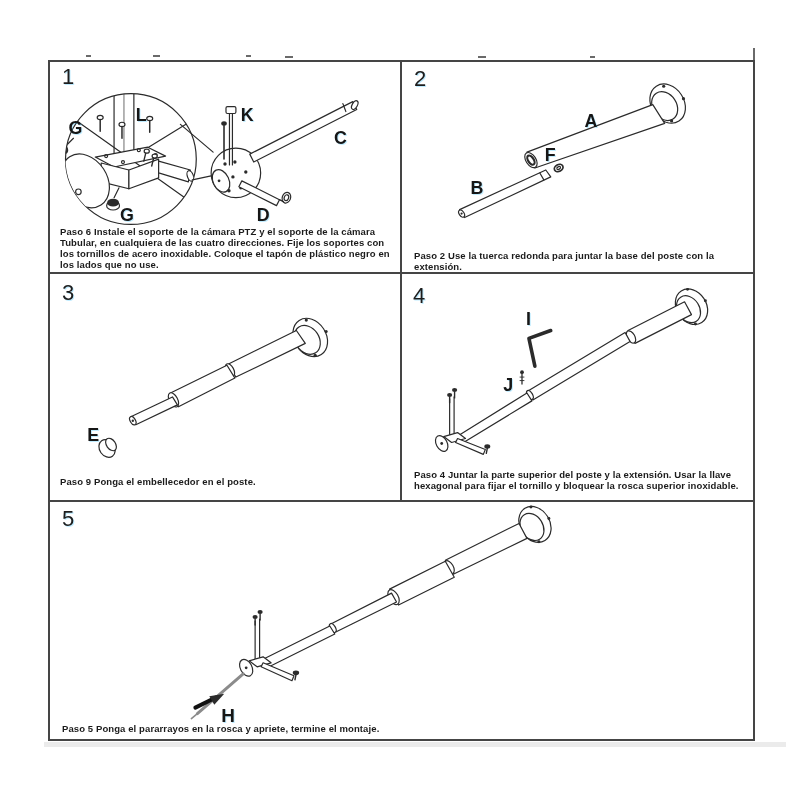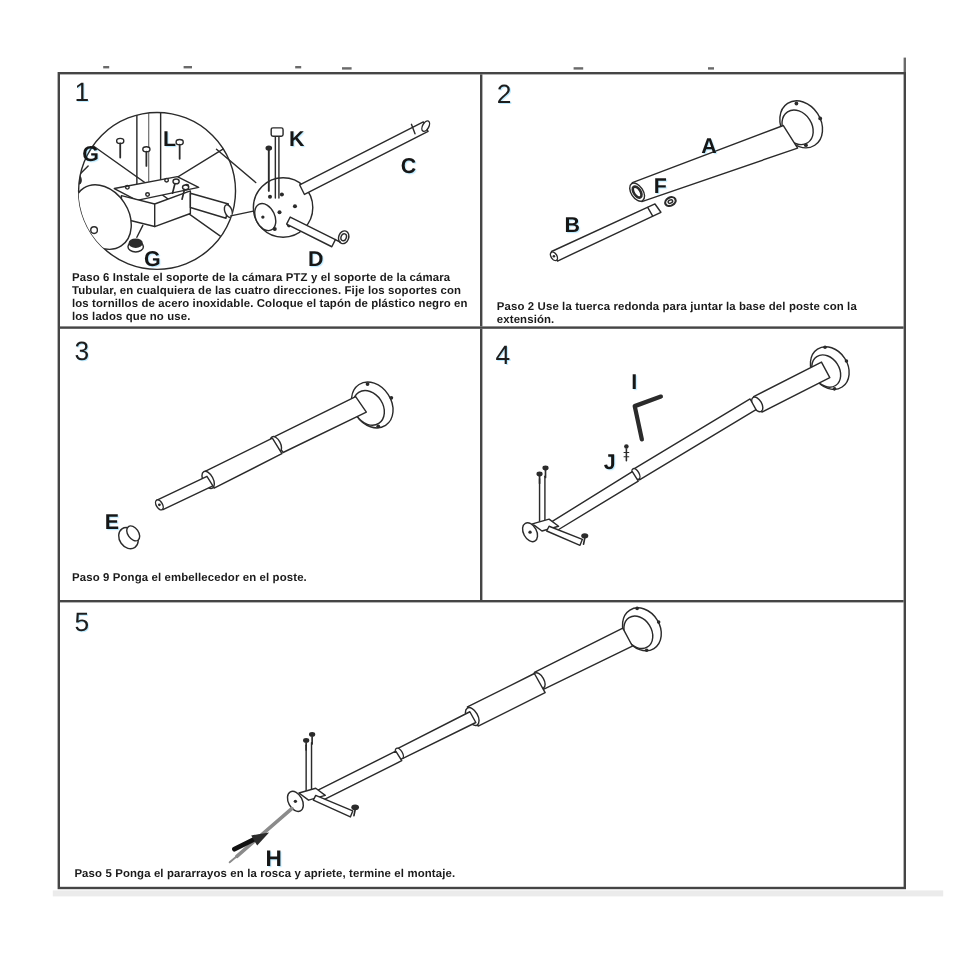--- a/index.html
+++ b/index.html
@@ -250,20 +250,21 @@
               <polygon points="56,166 84,177 82,182 54,170" fill="#fff"></polygon>
               <ellipse class="dk" cx="86" cy="174" rx="3" ry="2.2"></ellipse>
               <line x1="86" y1="176" x2="85" y2="181" stroke-width="1.4"></line>
             </g>
           </g>
           <g class="lbl">
             <text x="125" y="51">I</text>
             <text x="102" y="118">J</text>
           </g>
         </svg>
+        <div class="caption" style="left:12px;top:195px;width:338px;">Paso 4 Juntar la parte superior del poste y la extensión. Usar la llave hexagonal para fijar el tornillo y bloquear la rosca superior inoxidable.</div>
       </div>
     </div>
 
     <div class="row row-3">
 
       <div class="cell-full panel">
         <div class="step-number" style="left:12px;top:4px;">5</div>
         <svg viewBox="0 0 706 237" preserveAspectRatio="xMidYMid meet">
           <g class="art">
             <g>

